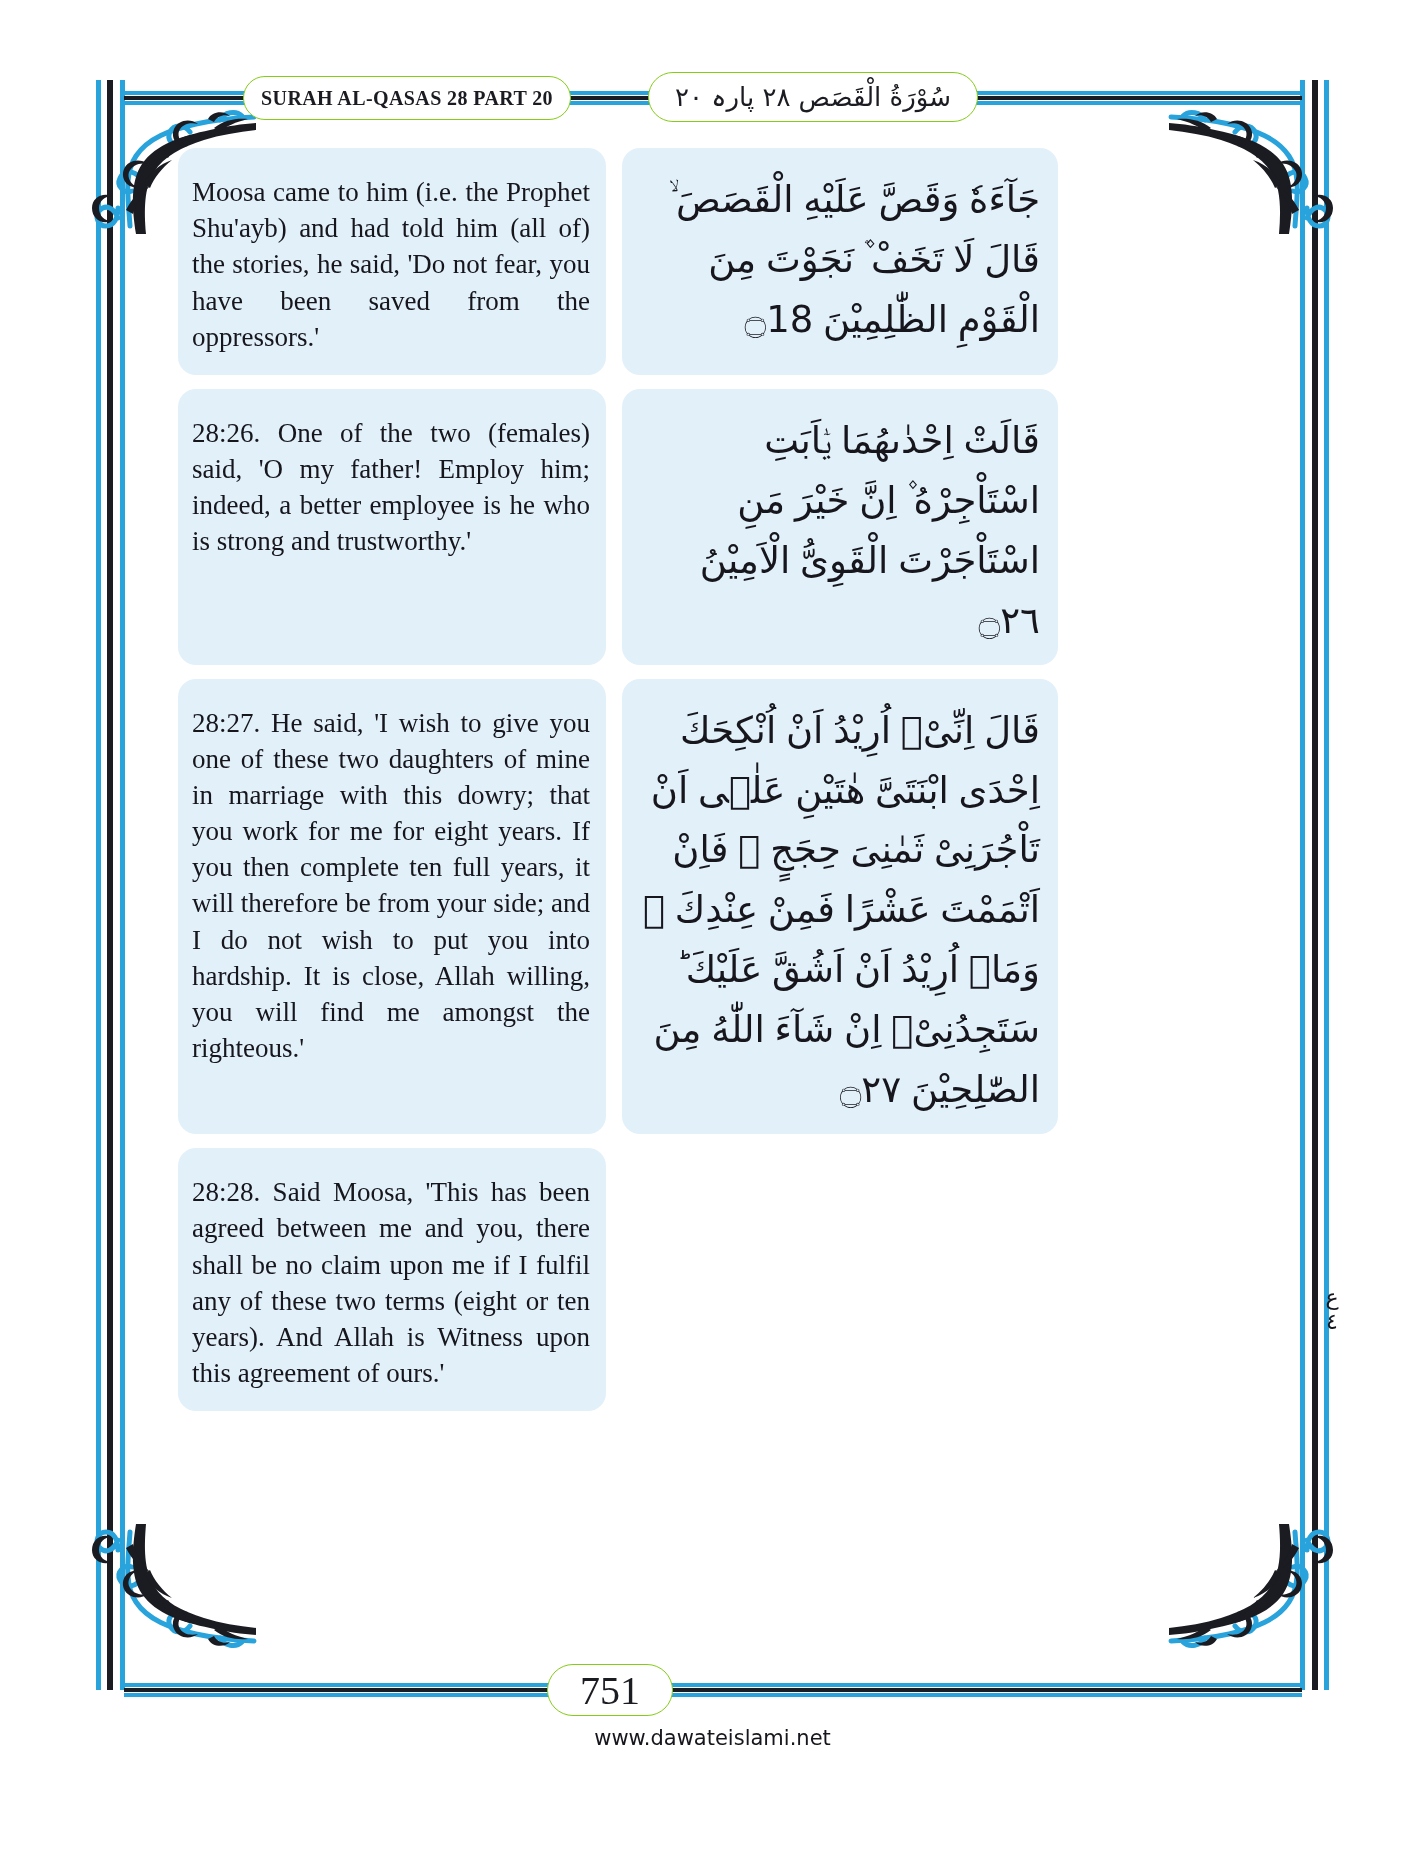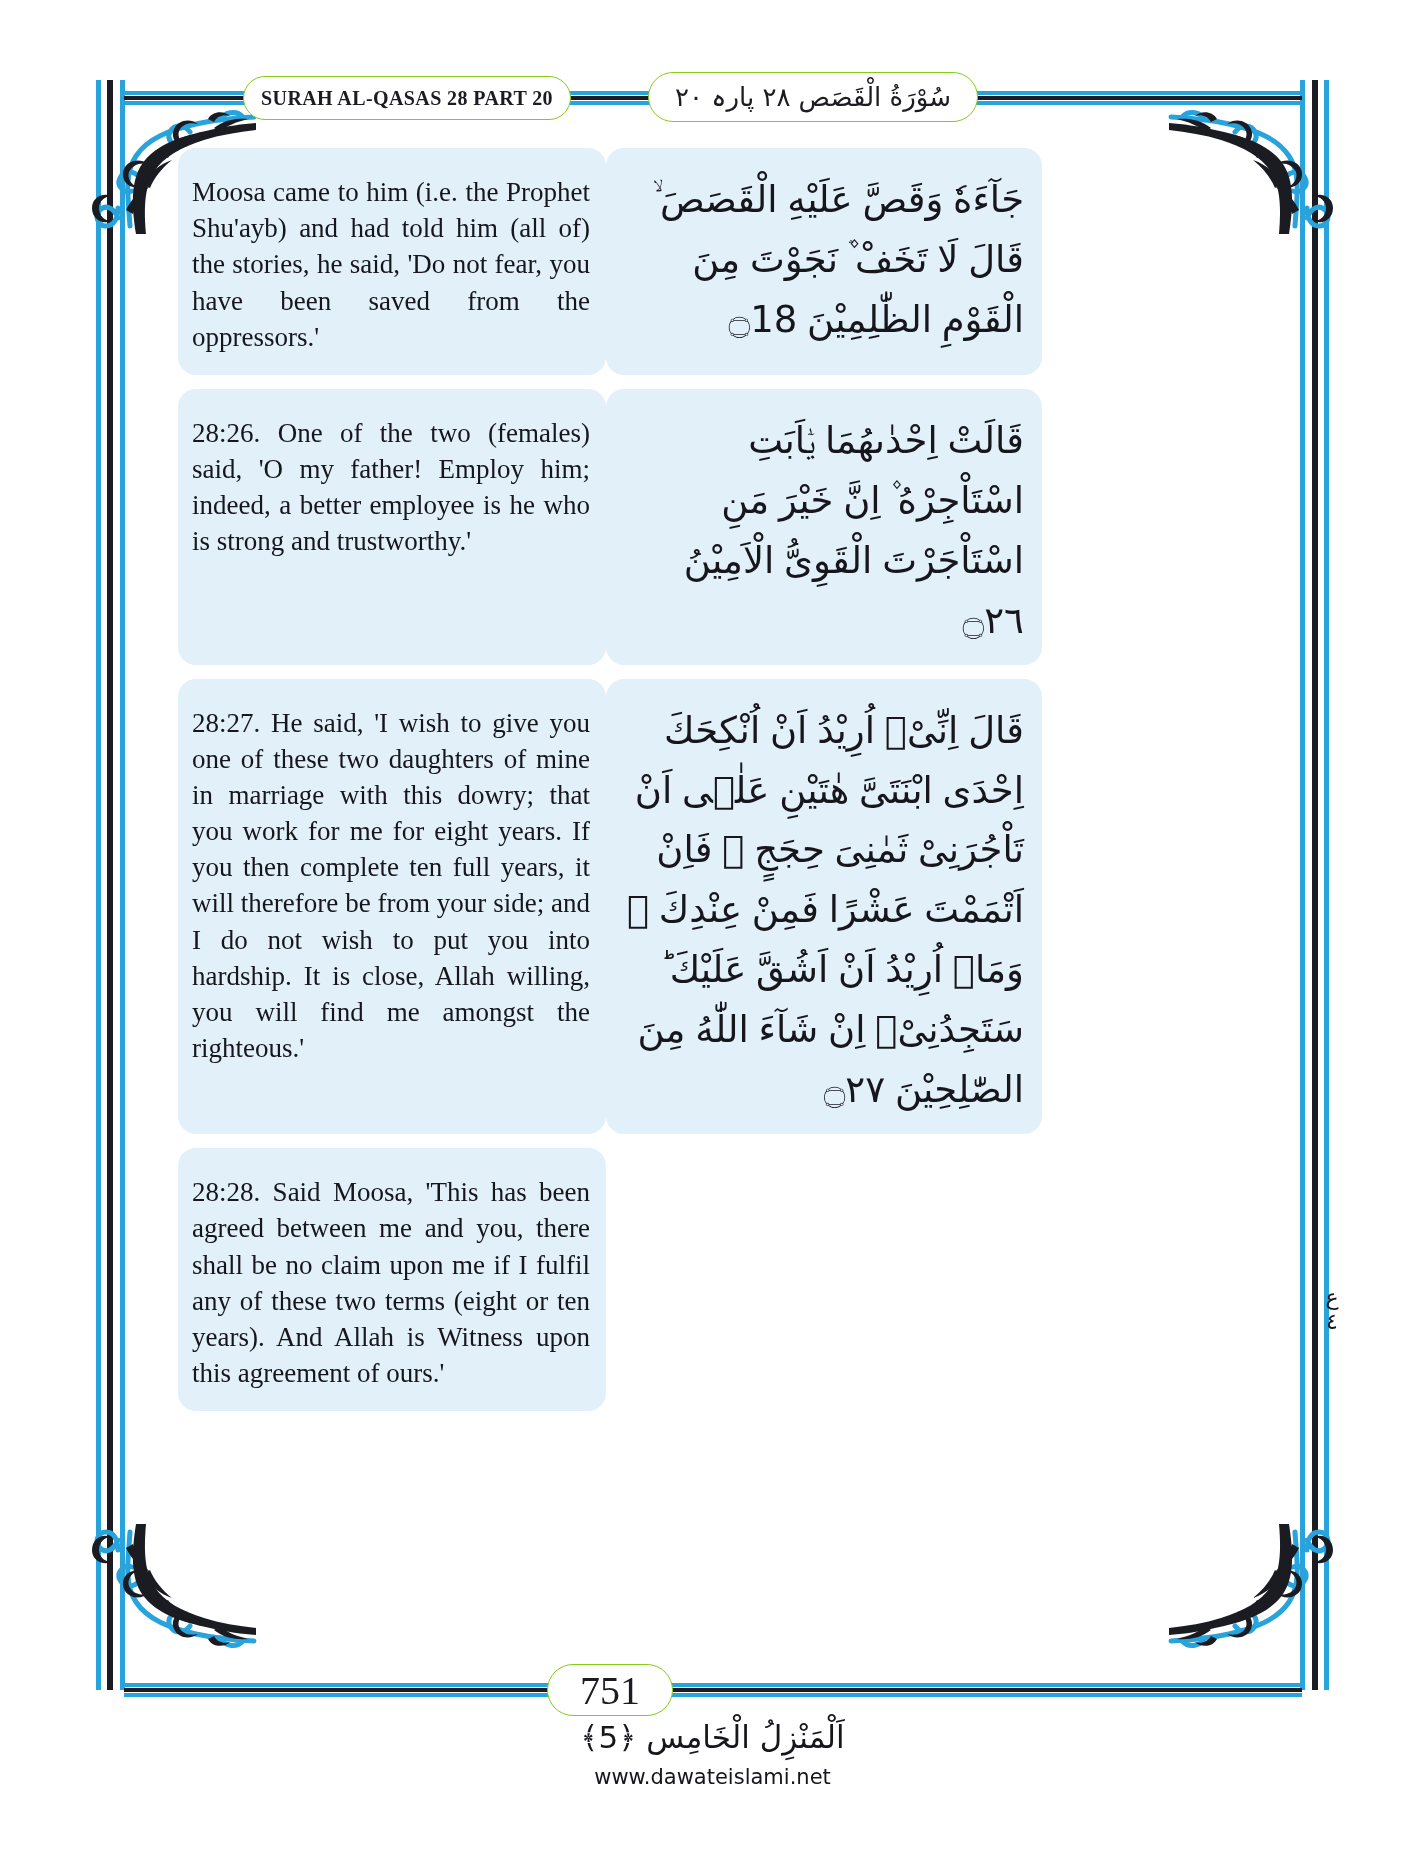--- a/index.html
+++ b/index.html
@@ -128,20 +128,21 @@
   
   #content {
     position: absolute;
     left: 178px;
     top: 148px;
     width: 880px;
     height: 1300px;
   }
   .verse-row {
     display: flex;
+    gap: 16px;
     margin-bottom: 14px;
   }
   .cell {
     background: #e2f0fa;
     border-radius: 18px;
     box-sizing: border-box;
   }
   .cell-en {
     width: 428px;
     padding: 26px 16px 20px 14px;
@@ -395,17 +396,16 @@
   <div id="ruku-marker">
     <div>ع</div>
     <div>٤</div>
   </div>
 
   <div class="pill" id="page-number-pill">
     <span class="txt">751</span>
   </div>
 
   <div id="footer">
-    <div id="footer-arabic">اَلْمَنْزِلُ الْخَامِس ﴿5﴾</div>
     <div id="footer-url">www.dawateislami.net</div>
   </div>
 
 </div>
 
 </body></html>

